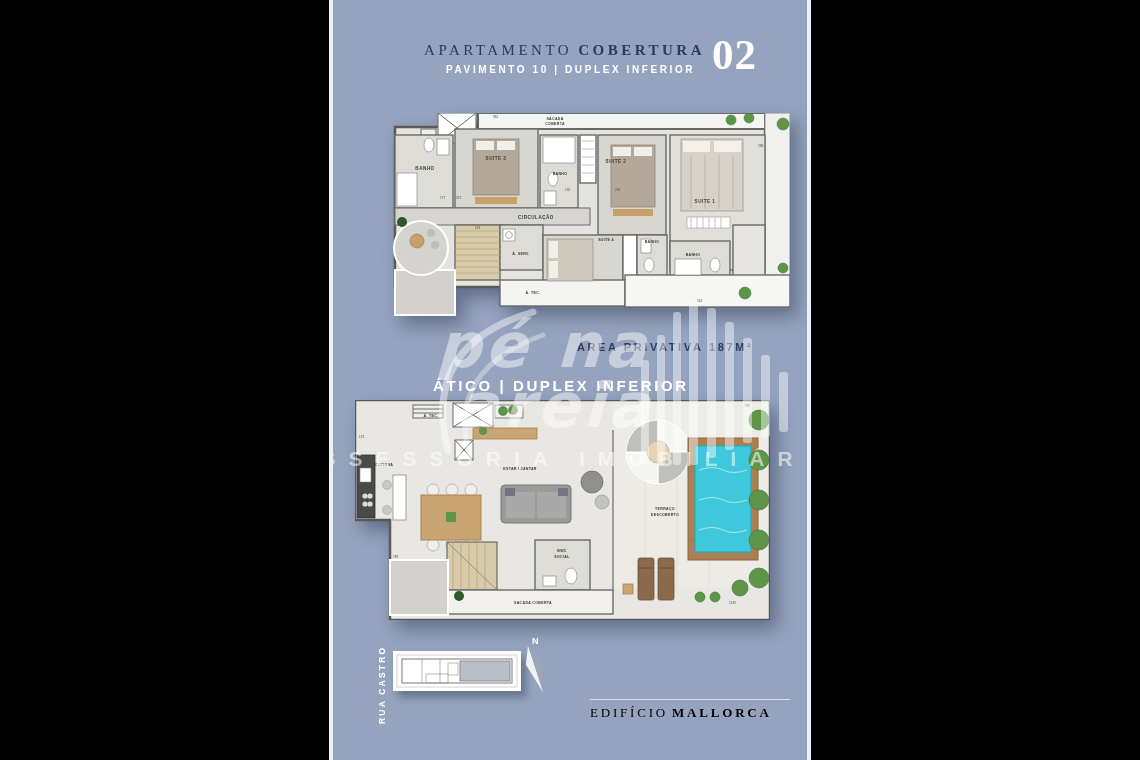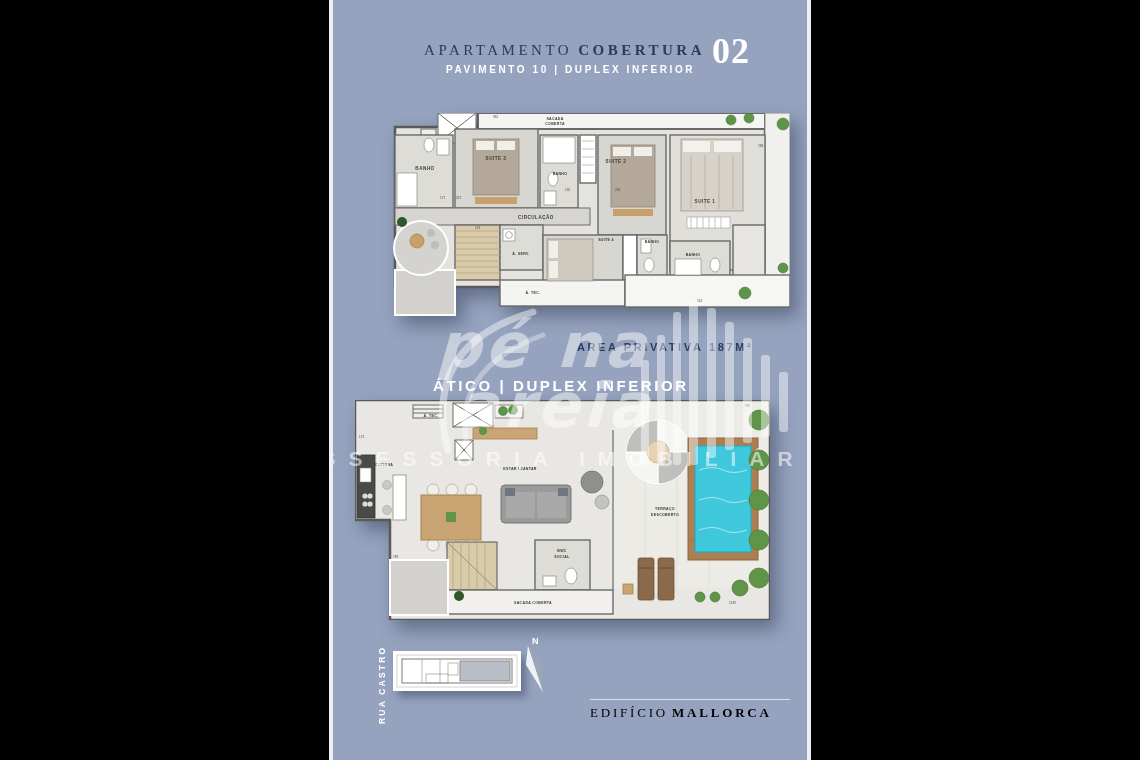--- a/index.html
+++ b/index.html
@@ -6,21 +6,21 @@
     font-family:"Liberation Sans","DejaVu Sans",sans-serif;}
   .stage{position:relative;width:1140px;height:760px;background:#000;}
   .panel{position:absolute;left:329px;top:0;width:482px;height:760px;background:#95A3BE;
     border-left:4px solid #eef0f3;border-right:4px solid #eef0f3;box-sizing:border-box;overflow:hidden;}
   .inner{position:relative;width:474px;height:760px;}
   
   .title-line{position:absolute;left:0;top:42px;width:372px;text-align:right;white-space:nowrap;
     font-family:"Liberation Serif","DejaVu Serif",serif;color:#2C3A5E;font-size:15px;letter-spacing:3.5px;}
   .title-line .t-bold{font-weight:bold;margin-left:6px;}
   .unit-num{position:absolute;left:379px;top:30px;color:#fff;font-family:"Liberation Serif","DejaVu Serif",serif;
-    font-weight:bold;font-size:36px;letter-spacing:1px;}
+    font-weight:bold;font-size:43px;letter-spacing:1px;}
   .subtitle{position:absolute;left:113px;top:64px;color:#fff;font-size:10px;font-weight:bold;letter-spacing:2.6px;white-space:nowrap;}
   
   .plan{position:absolute;filter:drop-shadow(7px 9px 9px rgba(35,45,70,0.45));}
   .plan-upper{left:60px;top:113px;width:397px;height:204px;}
   .plan-lower{left:22px;top:400px;width:415px;height:220px;}
   
   .area-priv{position:absolute;left:244px;top:341px;color:#2C3A5E;font-size:11px;letter-spacing:2.6px;font-weight:bold;white-space:nowrap;}
   .atico-head{position:absolute;left:100px;top:377px;color:#fff;font-size:15px;font-weight:bold;letter-spacing:2.6px;white-space:nowrap;text-align:center;}
   
   .wm{position:absolute;inset:0;pointer-events:none;}

